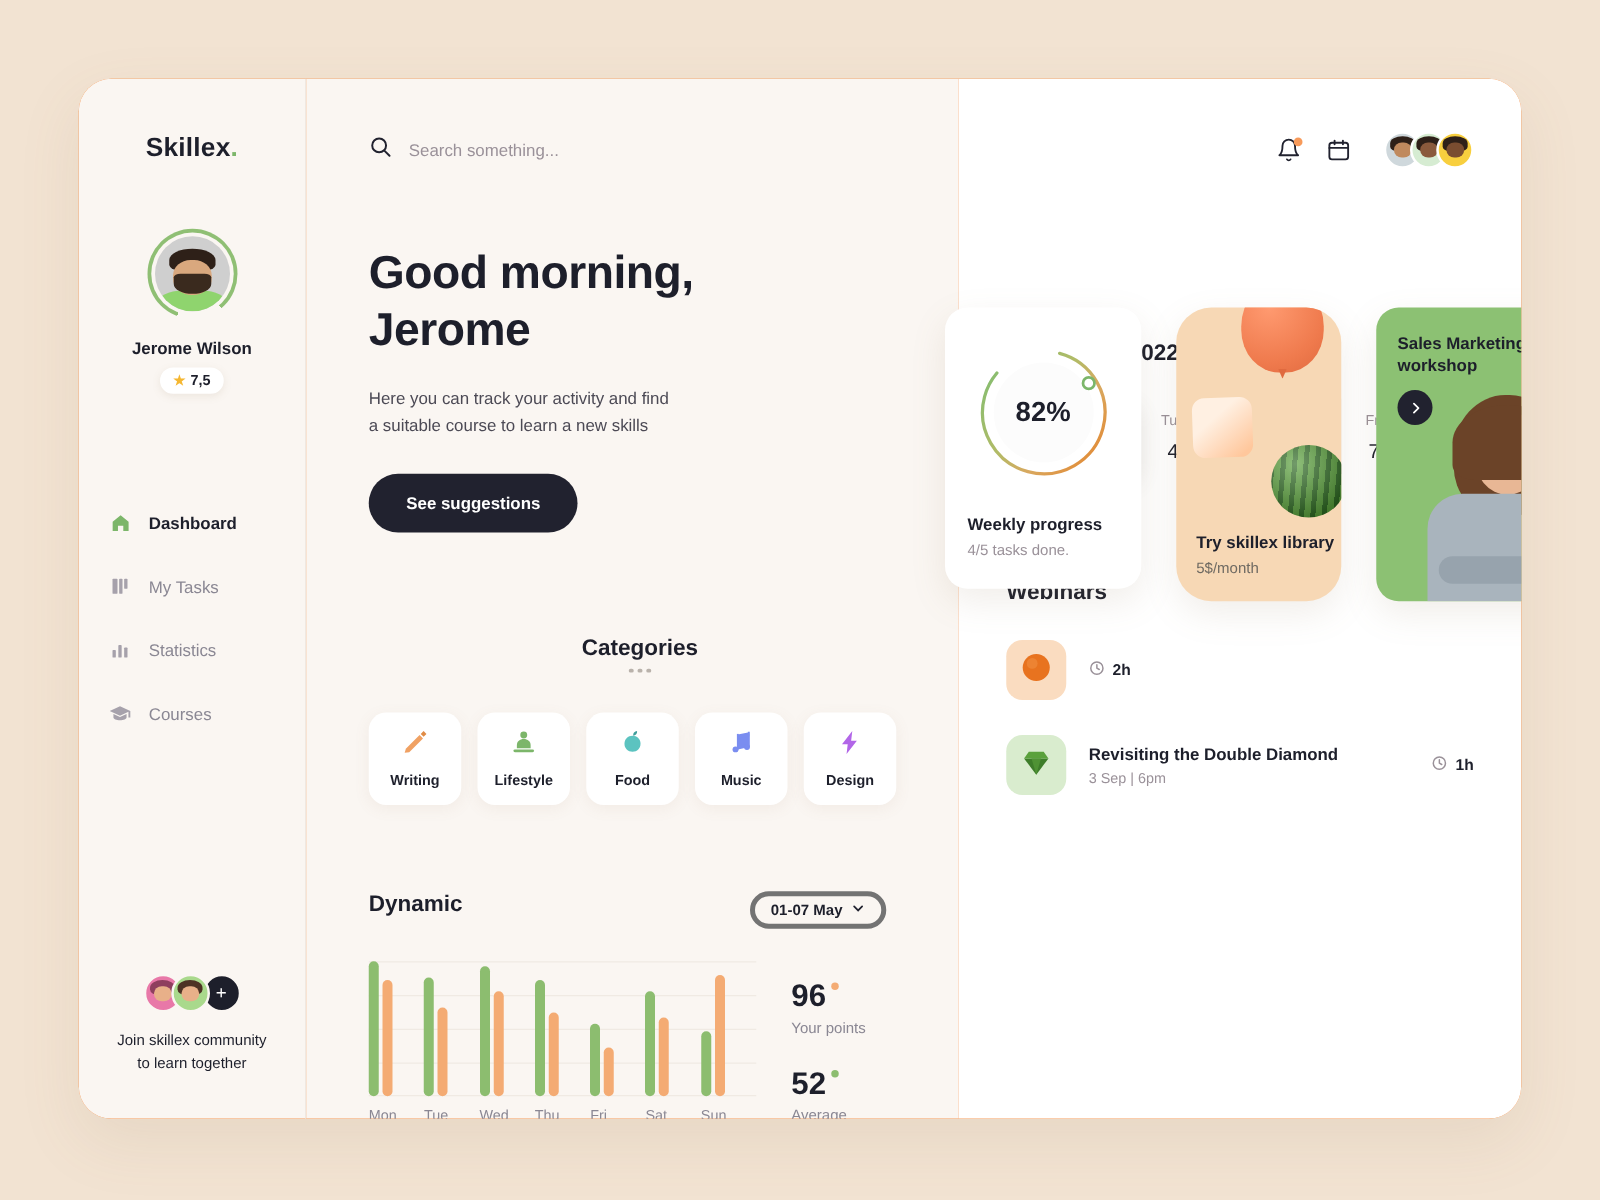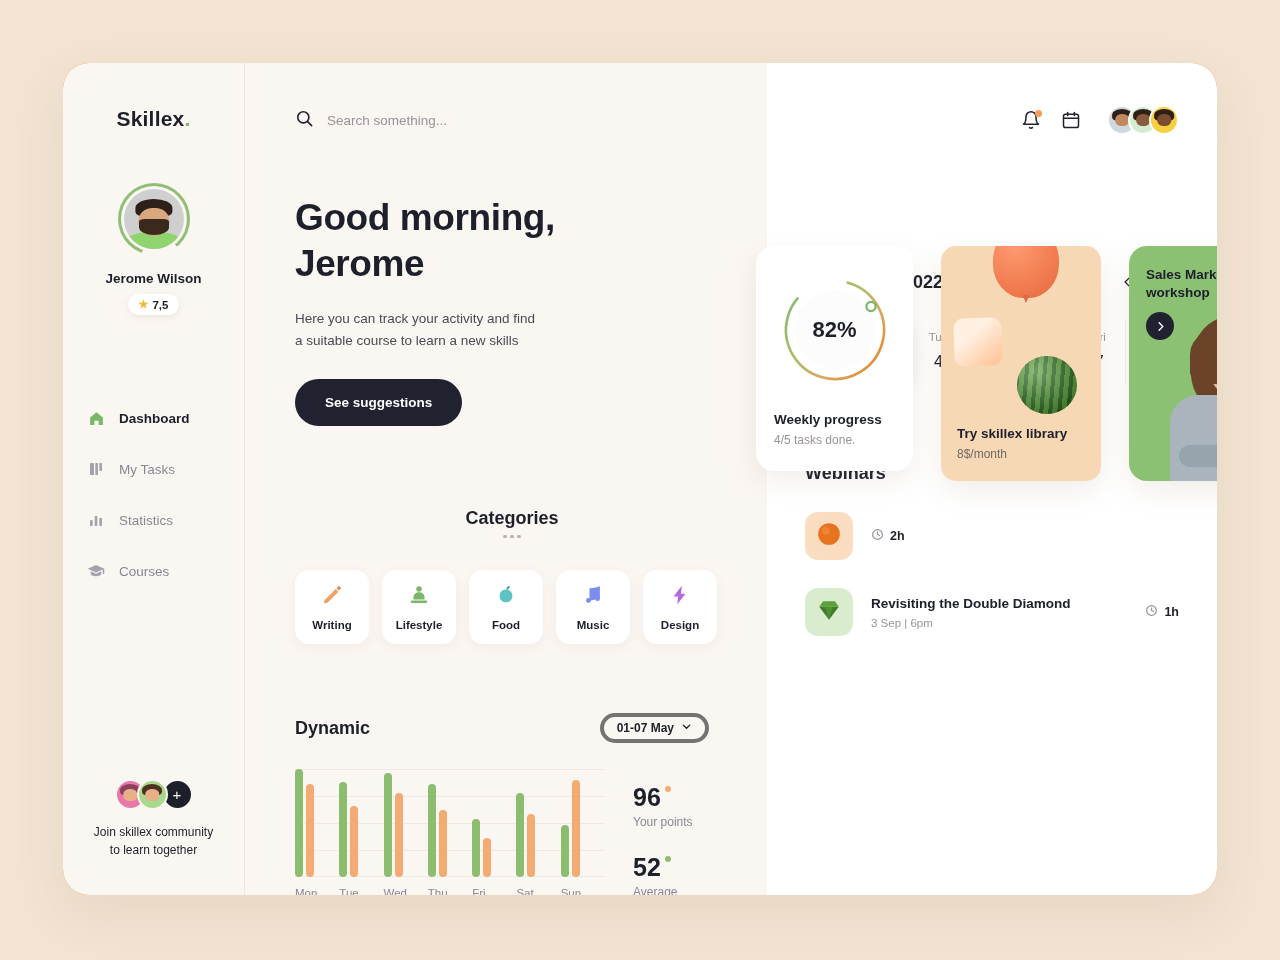--- a/index.html
+++ b/index.html
@@ -174,21 +174,21 @@
     width: 74px; height: 74px;
     background: #fff; border-radius: 14px;
     display: flex; flex-direction: column;
     align-items: center; justify-content: center; gap: 9px;
     box-shadow: 0 3px 12px rgba(150,120,90,.08);
     cursor: pointer;
   }
   .cat-label { font-size: 11.5px; font-weight: bold; color: #1d1f2b; }
 
   .dynamic { margin-top: 69px; }
-  .dyn-head { display: flex; align-items: center; justify-content: space-between; padding-right: 58px; }
+  .dyn-head { display: flex; align-items: flex-start; justify-content: space-between; padding-right: 58px; }
   .pill {
     display: inline-flex; align-items: center; gap: 7px;
     border: 4px solid #737373; border-radius: 18px;
     height: 30px; padding: 0 13px;
     font-size: 12px; font-weight: bold; color: #1d1f2b;
     background: transparent; font-family: inherit; cursor: pointer;
   }
   .dyn-body { display: flex; margin-top: 26px; }
   .chart { width: 310px; position: relative; }
   .grid-lines { position: absolute; left: 0; right: 0; top: 0; height: 108px; }
@@ -308,22 +308,22 @@
   .ring-wrap { position: relative; width: 120px; height: 120px; margin: 4px auto 0; }
   .ring-pct {
     position: absolute; inset: 0;
     display: flex; align-items: center; justify-content: center;
     font-size: 22px; font-weight: bold; color: #1d1f2b;
   }
   .prog-title { font-size: 13.5px; font-weight: bold; color: #1d1f2b; margin-top: 22px; }
   .prog-sub { font-size: 12px; color: #9a9199; margin-top: 6px; }
 
   .library-card {
-    width: 160px; height: 235px;
-    background: #f7d8b5; border-radius: 15px;
+    width: 132px; height: 235px;
+    background: #f7d8b5; border-radius: 28px;
     position: relative; overflow: hidden;
     box-shadow: 0 10px 28px rgba(150,120,90,.13);
   }
   .balloon {
     position: absolute; left: 52px; top: -22px;
     width: 66px; height: 74px;
     border-radius: 50% 50% 46% 46%;
     background: radial-gradient(circle at 34% 30%, #ff9a70, #ef7a4d 65%, #e06a3f);
   }
   .balloon::after {
@@ -792,21 +792,21 @@
       <div class="prog-title">Weekly progress</div>
       <div class="prog-sub">4/5 tasks done.</div>
     </div>
 
     <div class="library-card">
       <div class="balloon"></div>
       <div class="cube"></div>
       <div class="melon"></div>
       <div class="lib-text">
         <div class="lib-title">Try skillex library</div>
-        <div class="lib-price">8$/month</div>
+        <div class="lib-price">5$/month</div>
       </div>
     </div>
 
     <div class="workshop-card">
       <div class="ws-title">Sales Marketing workshop</div>
       <div class="ws-arrow">
         <svg width="11" height="11" viewBox="0 0 24 24" fill="none" stroke="#fff" stroke-width="3" stroke-linecap="round" stroke-linejoin="round">
             <polyline points="9 4 17 12 9 20"></polyline>
           </svg>
       </div>

